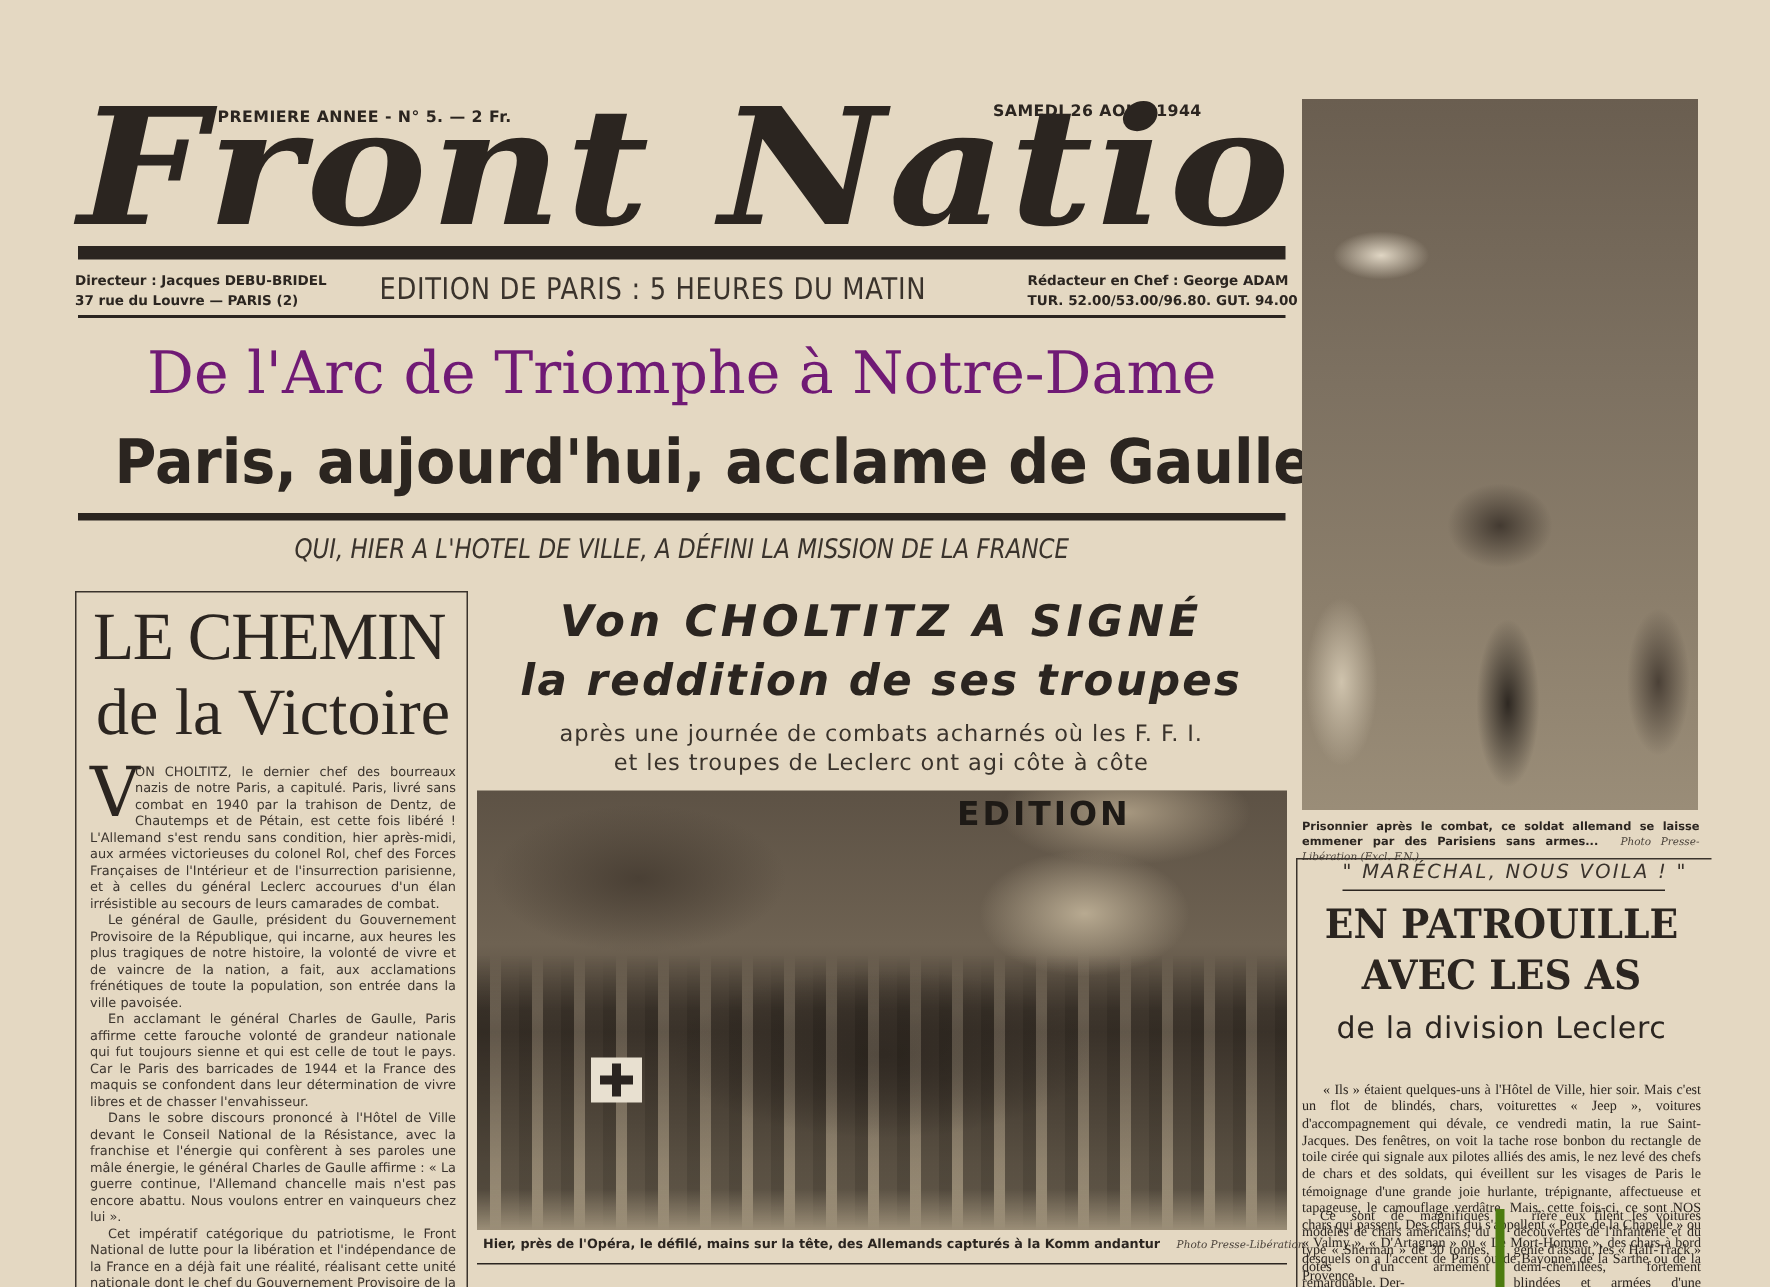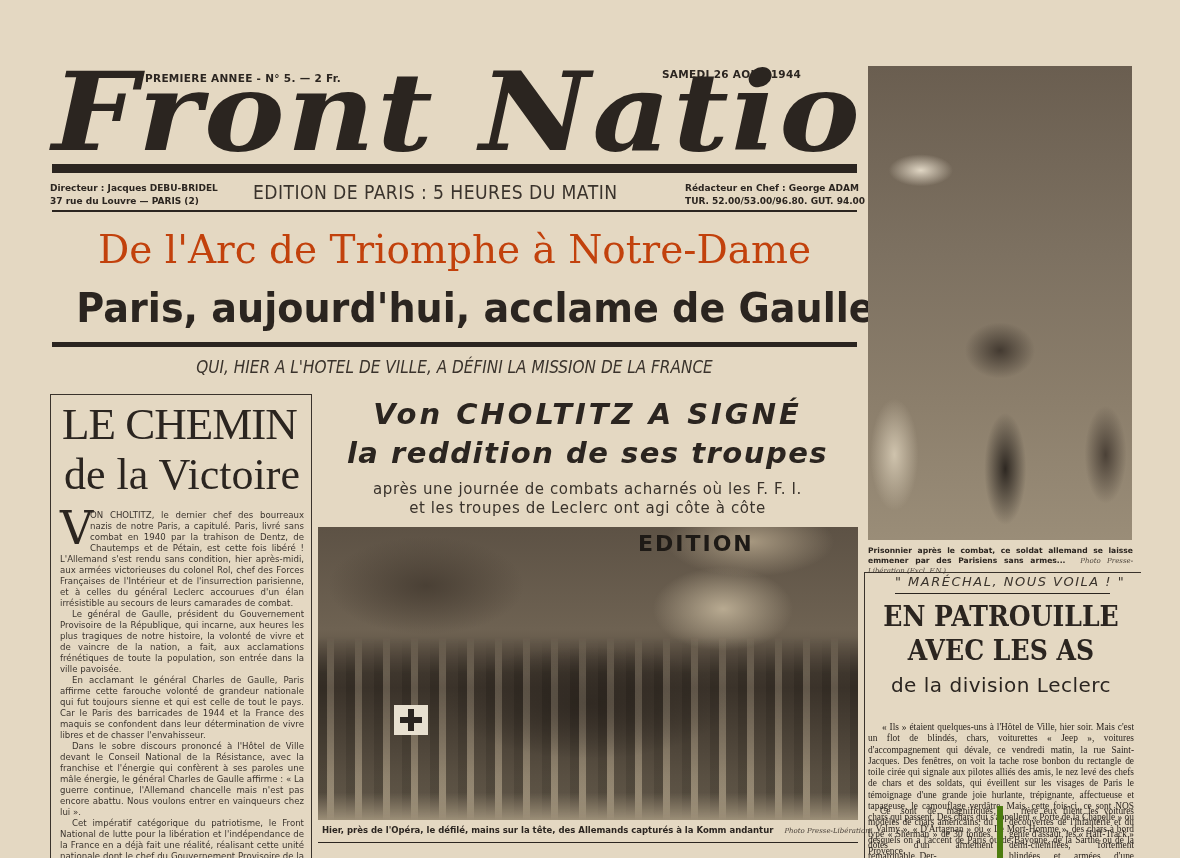--- a/index.html
+++ b/index.html
@@ -29,21 +29,21 @@
   .edition {
     left: 253px; top: 180px; font-size: 20px; letter-spacing: 0.5px;
     font-family: "DejaVu Sans", sans-serif; font-weight: normal; color: #3a332c;
     transform: scaleX(0.86); transform-origin: left top; white-space: nowrap;
   }
 
   
   .hl1 {
     left: 52px; top: 225px; width: 805px; text-align: center;
     font-family: "DejaVu Serif", serif; font-size: 39px; line-height: 50px;
-    white-space: nowrap; color: #c2410c;
+    white-space: nowrap; color: #701a75;
   }
   .hl2 {
     left: 48px; top: 282px; width: 810px; text-align: center;
     font-family: "DejaVu Sans", sans-serif; font-weight: bold; font-size: 41px; line-height: 52px;
     transform: scaleX(0.93); transform-origin: center top;
     white-space: nowrap;
   }
   .hl3 {
     left: 52px; top: 356px; width: 805px; text-align: center;
     font-family: "DejaVu Sans", sans-serif; font-style: italic; font-size: 18px;

